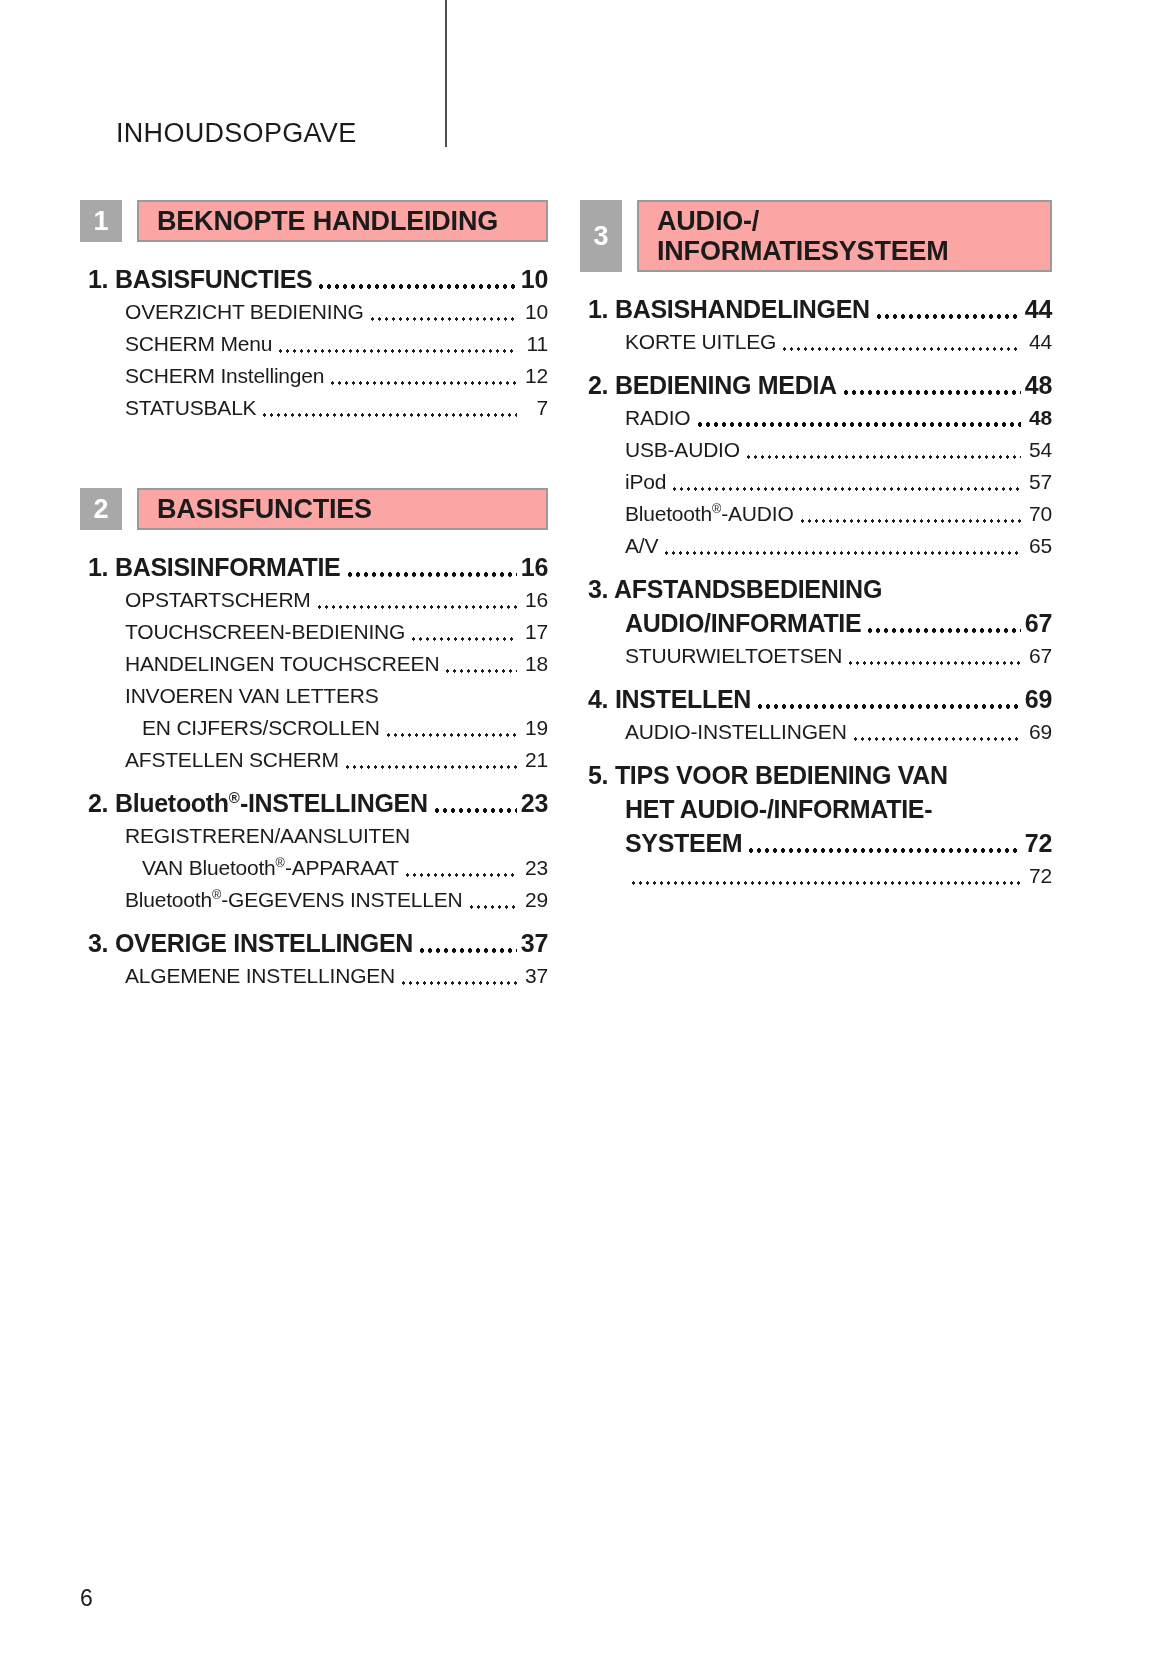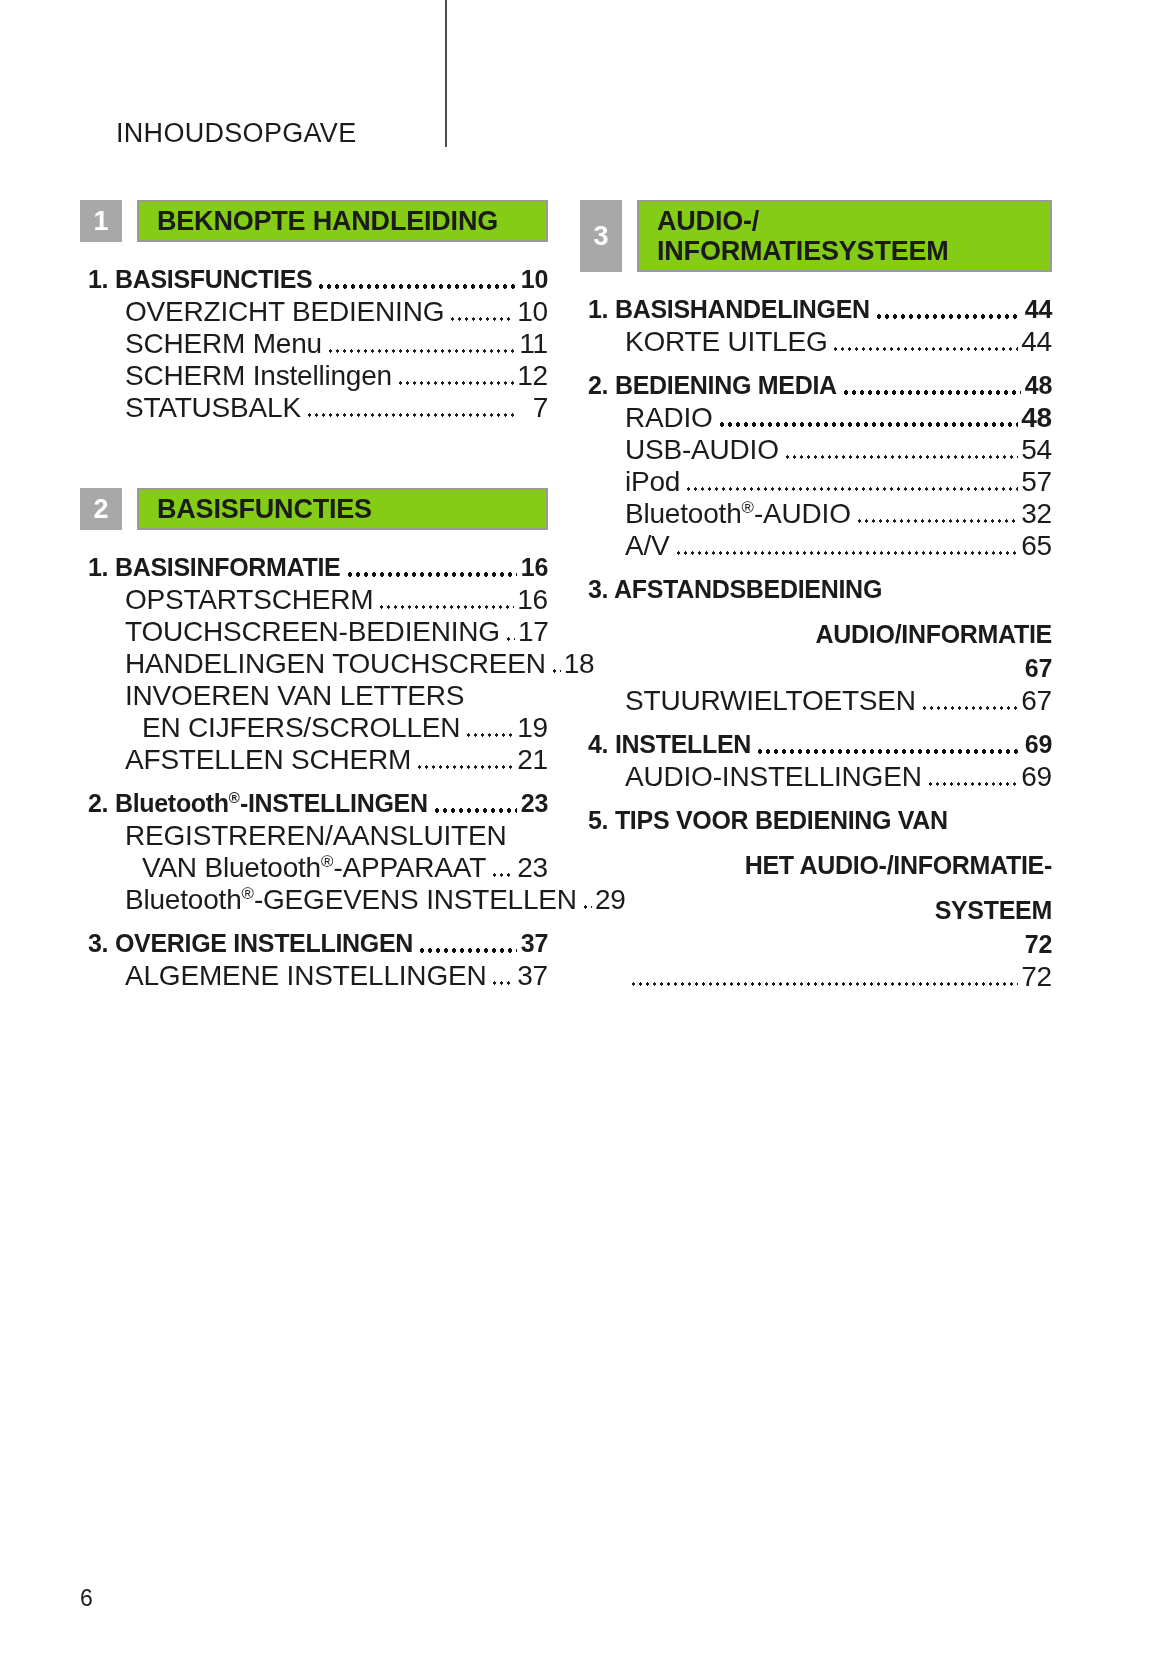--- a/index.html
+++ b/index.html
@@ -21,30 +21,30 @@
   .col + .col{margin-left:32px;width:472px;}
   
   .chapter{display:flex;align-items:stretch;margin:64px 0 20px 0;}
   .chapter.first{margin-top:0;}
   .chapnum{
     width:42px;background:#a8a8a8;color:#ffffff;flex:0 0 42px;
     font-weight:bold;font-size:27px;
     display:flex;align-items:center;justify-content:center;
   }
   .chapbox{
-    flex:1;margin-left:15px;border:2px solid #9a9a9a;background:#84cc16;
+    flex:1;margin-left:15px;border:2px solid #9a9a9a;background:#fca5a5;
     padding:4px 10px 4px 18px;
     display:flex;flex-direction:column;justify-content:center;
   }
   .chapline{font-weight:bold;font-size:27px;line-height:30px;letter-spacing:-0.2px;}
   
   .row{display:flex;align-items:flex-end;}
-  .row.s{font-size:28px;line-height:32px;letter-spacing:-0.2px;}
+  .row.s{font-size:21px;line-height:32px;letter-spacing:-0.2px;}
   .row.h{font-size:25px;line-height:34px;font-weight:bold;letter-spacing:-0.3px;margin-top:10px;}
-  .row.h.cont{margin-top:11px;flex-direction:column;}
+  .row.h.cont{margin-top:0;}
   .chapter + .row.h{margin-top:0;}
   .i0{padding-left:8px;}
   .i1{padding-left:45px;}
   .i2{padding-left:62px;}
   .label{white-space:nowrap;text-align:right;}
   .reg{font-size:60%;line-height:0;vertical-align:super;letter-spacing:0;}
   .dots{
     flex:1 1 auto;align-self:stretch;margin-left:5px;min-width:10px;
     background-image:radial-gradient(circle, #1f1f1f 1.55px, rgba(0,0,0,0) 1.75px);
     background-size:7px 4px;background-repeat:repeat-x;
@@ -200,21 +200,21 @@
         <span class="pg">54</span>
       </div>
       <div class="row s i1">
         <span class="label">iPod</span>
         <span class="dots"></span>
         <span class="pg">57</span>
       </div>
       <div class="row s i1">
         <span class="label">Bluetooth<sup class="reg">®</sup>-AUDIO</span>
         <span class="dots"></span>
-        <span class="pg">32</span>
+        <span class="pg">70</span>
       </div>
       <div class="row s i1">
         <span class="label">A/V</span>
         <span class="dots"></span>
         <span class="pg">65</span>
       </div>
       <div class="row h i0">
         <span class="label">3. AFSTANDSBEDIENING</span>
       </div>
       <div class="row h i1 cont">

